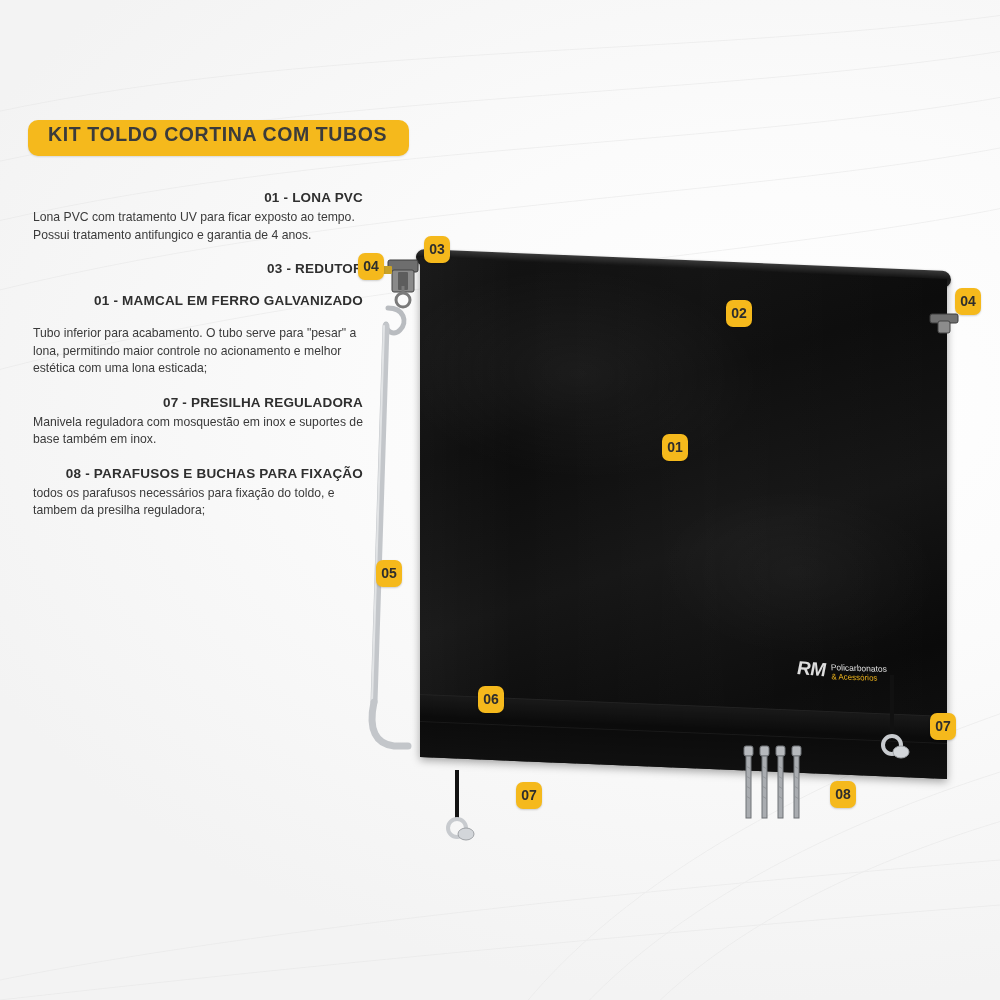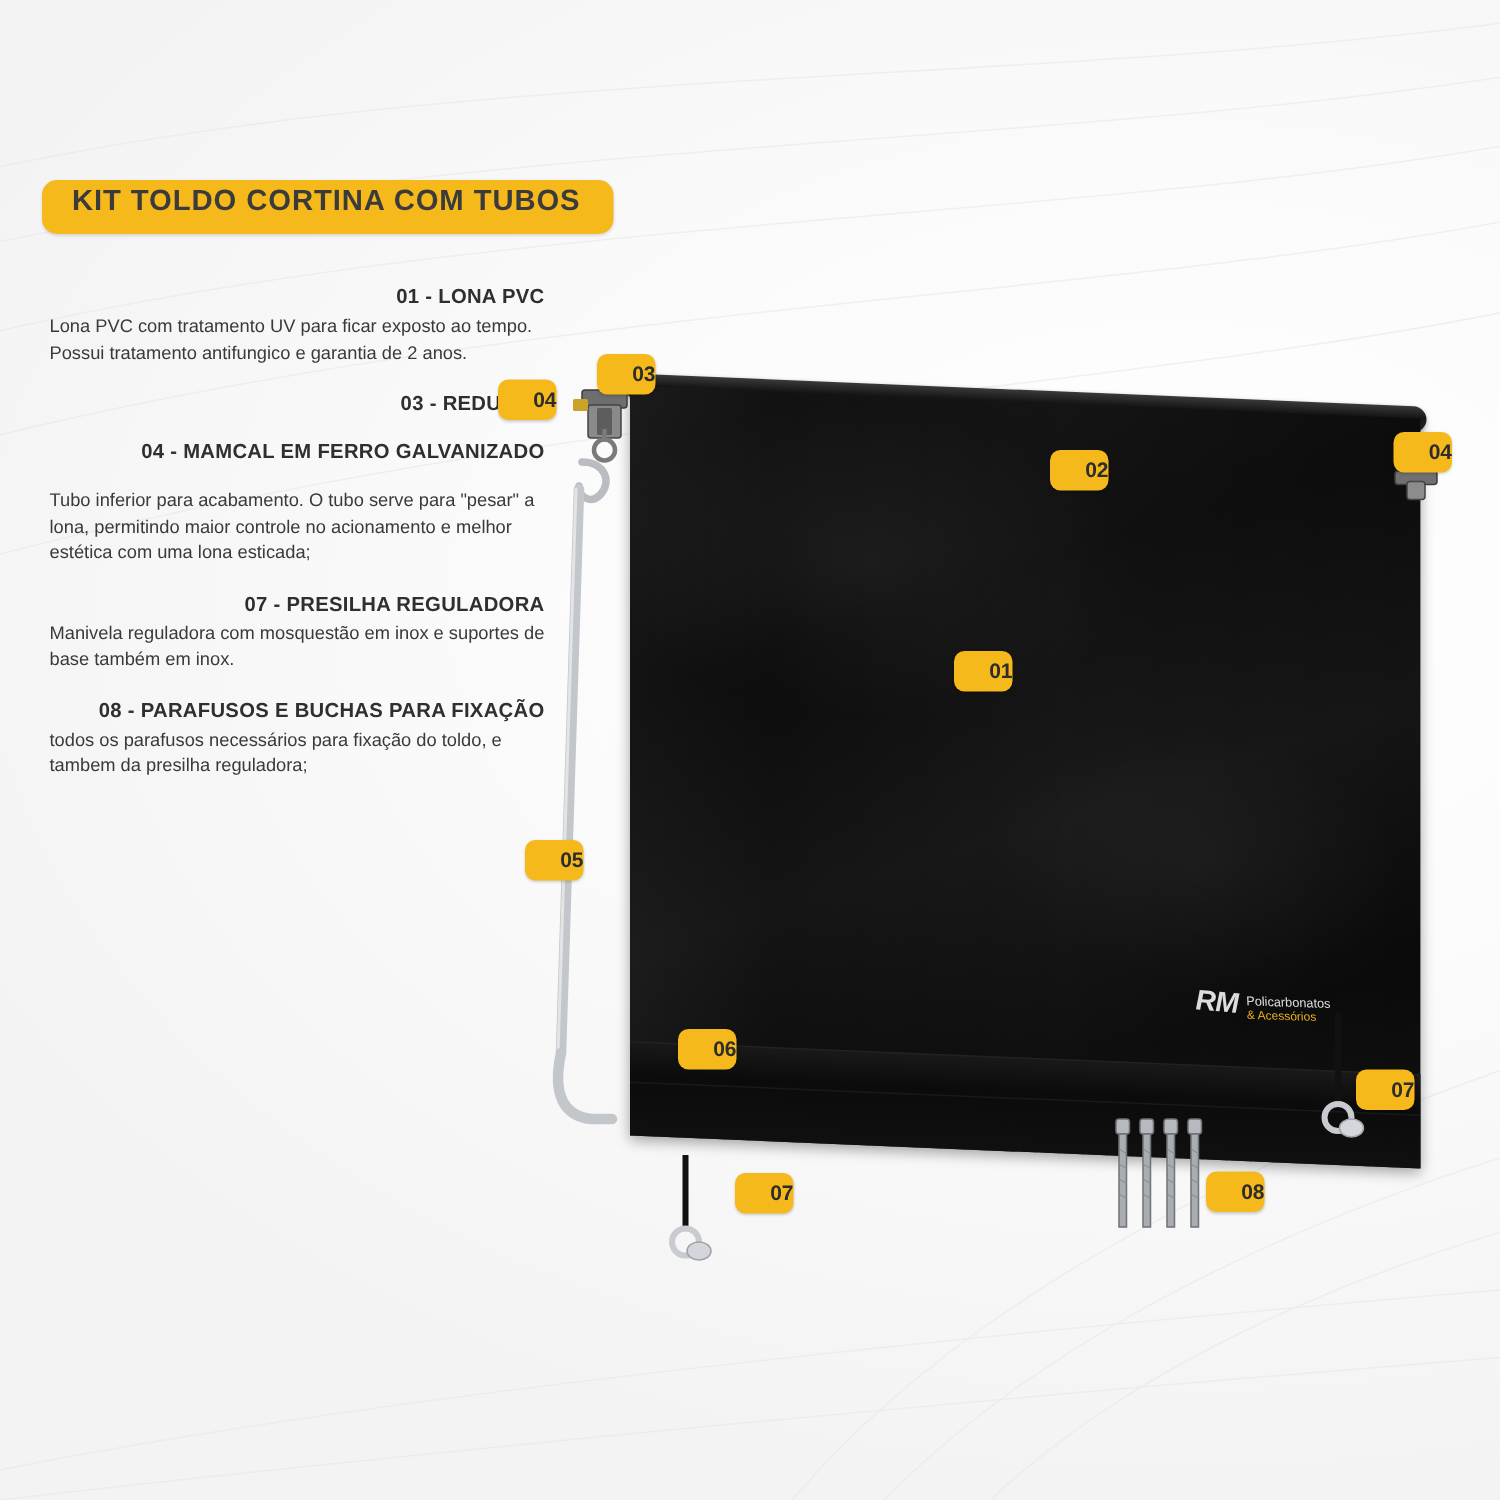--- a/index.html
+++ b/index.html
@@ -72,29 +72,30 @@
     line-height: 17.5px;
     color: #3a3a3a;
   }
   .spec.indent { padding-left: 5px; }
 
   
   .badge {
     position: absolute;
     background: #f5b91c;
     border-radius: 7px;
-    width: 39px;
+    width: 26px;
     height: 27px;
     line-height: 27px;
-    text-align: right;
+    text-align: center;
     font-size: 14px;
     font-weight: bold;
     color: #2d2d2d;
     box-shadow: 0 1px 2px rgba(0,0,0,0.18);
     z-index: 40;
+    margin-left: 26px;
   }
 
   
   .product {
     position: absolute;
     left: 330px;
     top: 230px;
     width: 660px;
     height: 640px;
   }
@@ -236,30 +237,30 @@
   </svg>
 
   <div class="title-badge">
     <span>KIT TOLDO CORTINA COM TUBOS</span>
   </div>
 
   <div class="spec-list">
 
     <div class="spec">
       <h3>01 - LONA PVC</h3>
-      <p>Lona PVC com tratamento UV para ficar exposto ao tempo. Possui tratamento antifungico e garantia de 2 anos.</p>
+      <p>Lona PVC com tratamento UV para ficar exposto ao tempo. Possui tratamento antifungico e garantia de 4 anos.</p>
     </div>
 
 
     <div class="spec">
       <h3>03 - REDUTOR</h3>
     </div>
 
     <div class="spec indent">
-      <h3>04 - MAMCAL  EM FERRO GALVANIZADO</h3>
+      <h3>01 - MAMCAL  EM FERRO GALVANIZADO</h3>
     </div>
 
 
     <div class="spec">
       <p>Tubo inferior para acabamento. O tubo serve para "pesar" a lona, permitindo maior controle no acionamento e melhor estética com uma lona esticada;</p>
     </div>
 
     <div class="spec">
       <h3>07 - PRESILHA REGULADORA</h3>
       <p>Manivela reguladora com mosquestão em inox e suportes de base também em inox.</p>

